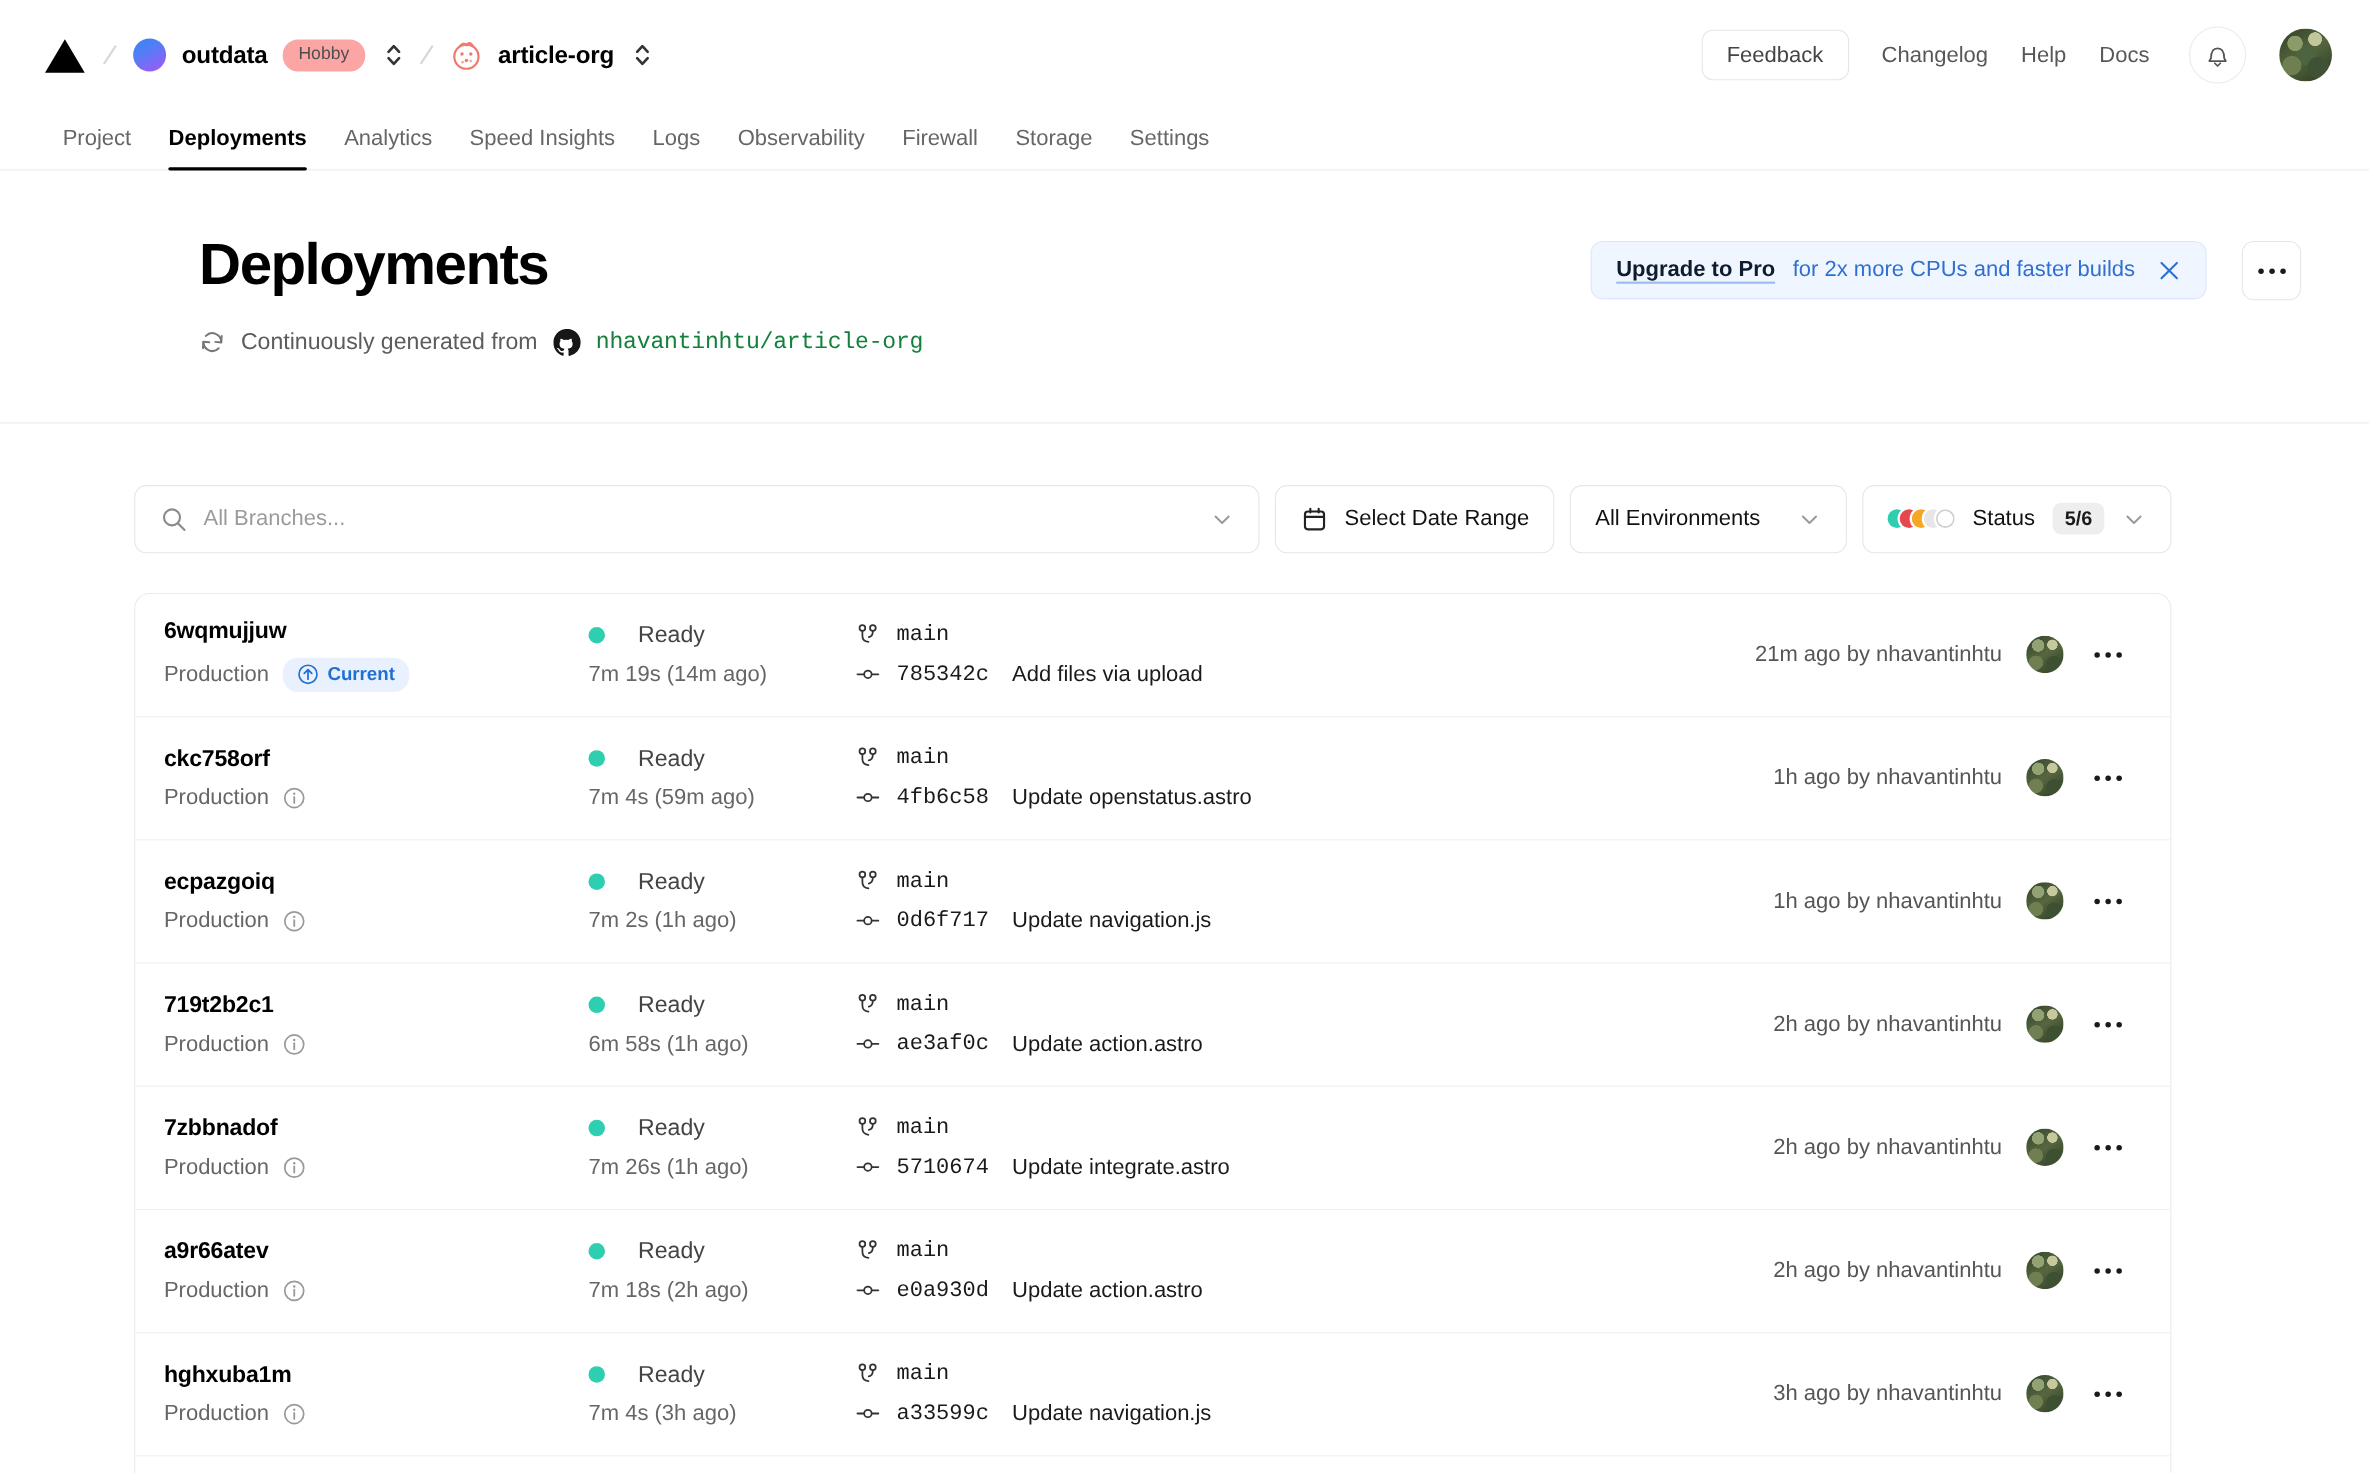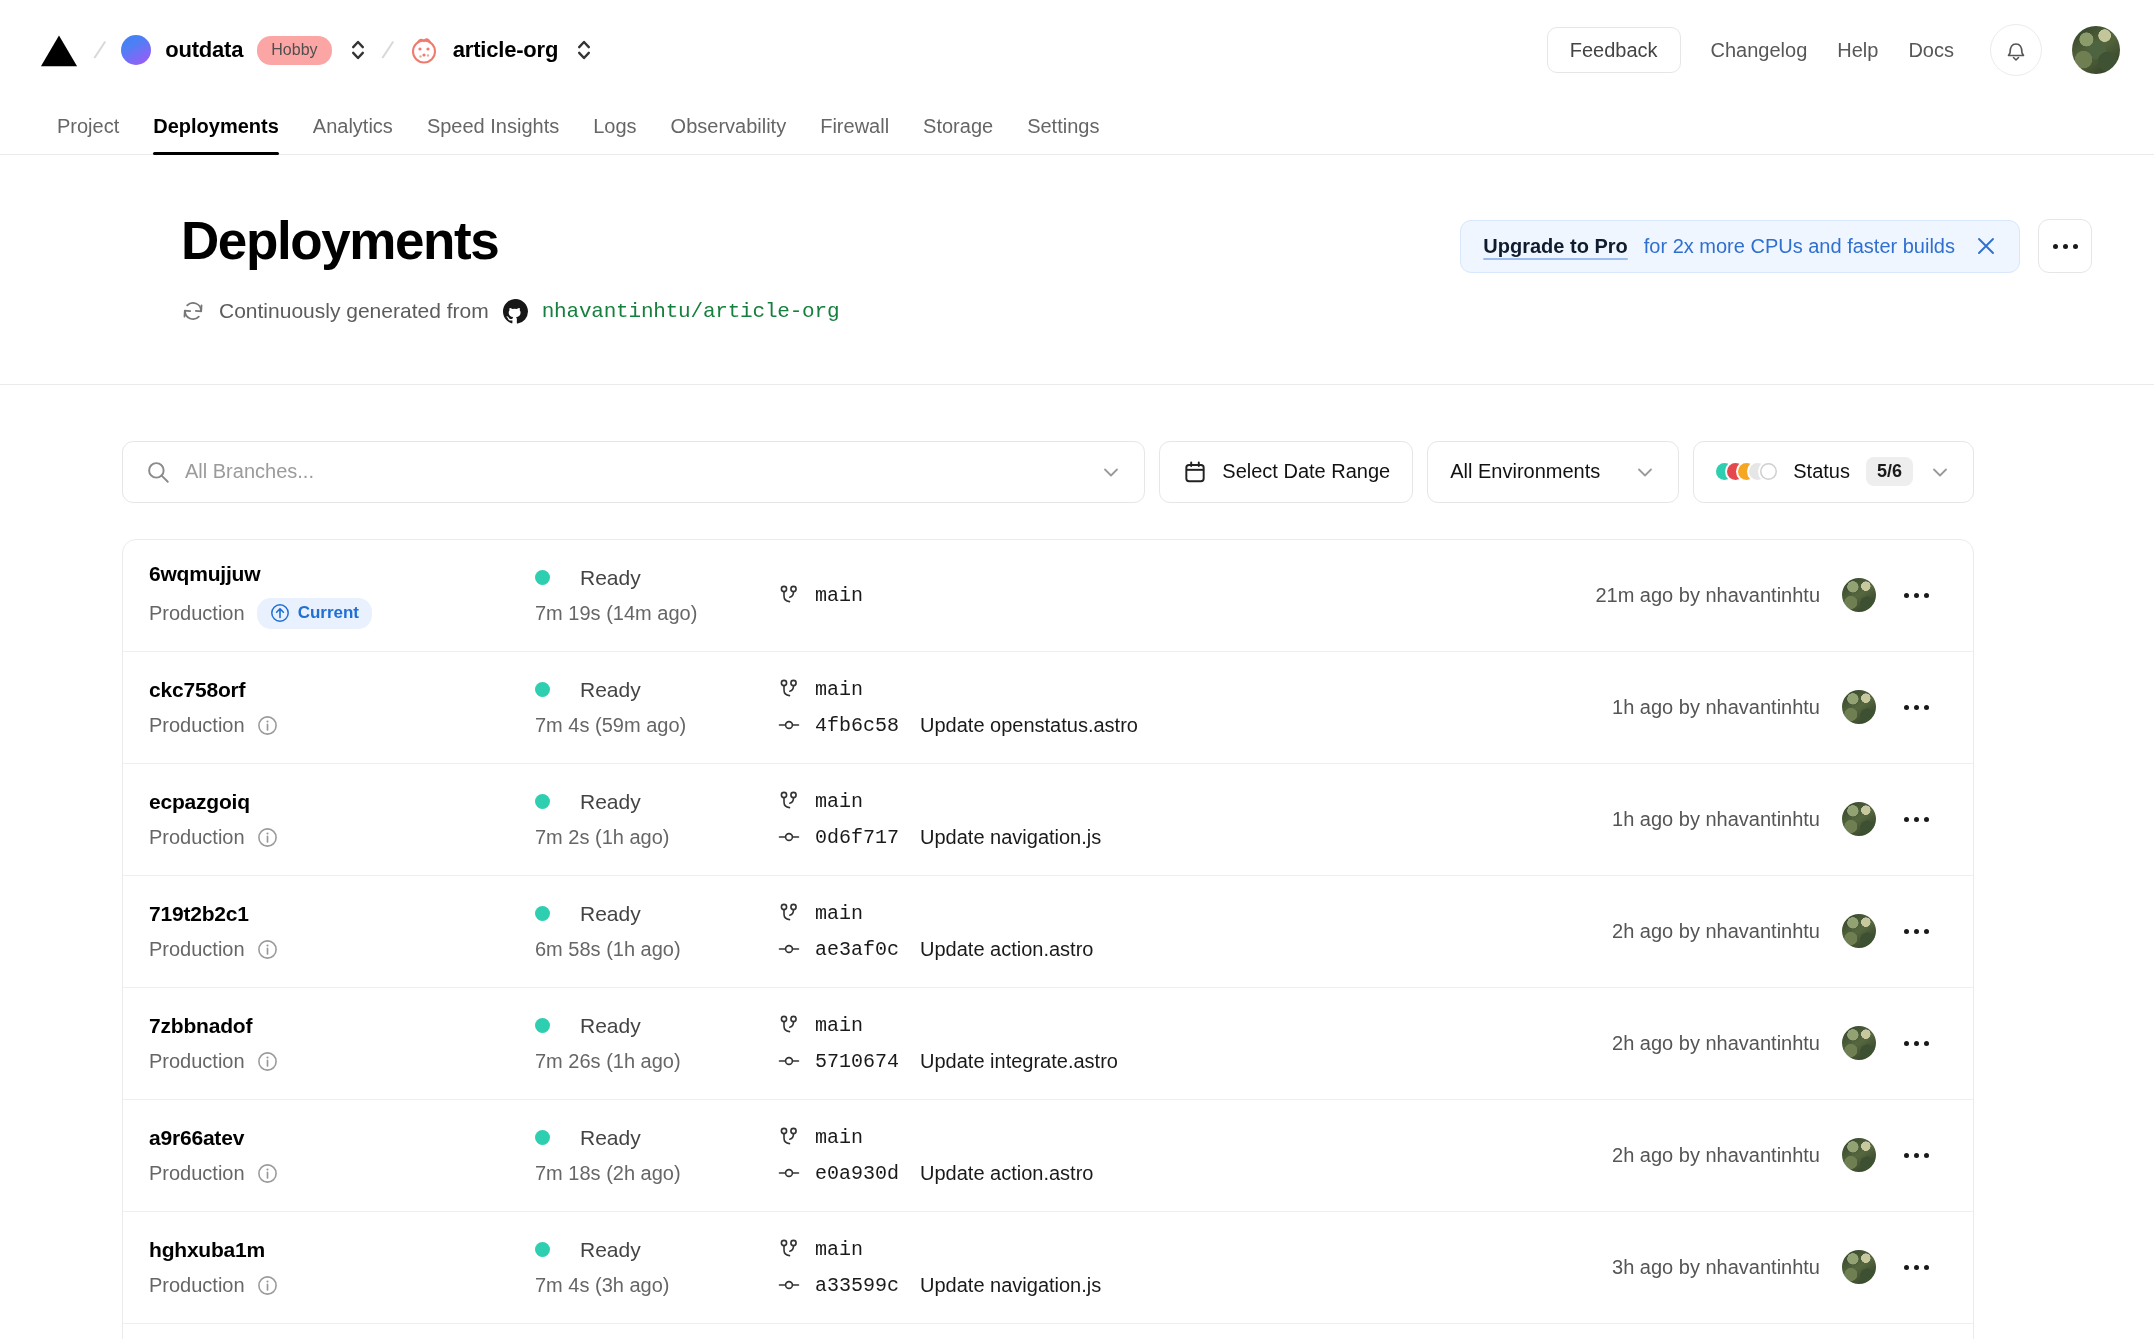--- a/index.html
+++ b/index.html
@@ -89,21 +89,21 @@
   .page-title {
     font-size: 53px; font-weight: 600; color: #000;
     letter-spacing: -1.4px; line-height: 1.05;
   }
   .hero-sub {
     margin-top: 30px; display: flex; align-items: center; gap: 14px;
     font-size: 21px; color: #5c5c5c;
   }
   .repo-path { font-size: 21px; color: #15803d; letter-spacing: -0.2px; }
 
-  .hero-right { margin-left: auto; display: flex; align-items: center; gap: 18px; padding-top: 6px; }
+  .hero-right { margin-left: auto; display: flex; align-items: flex-start; gap: 32px; padding-top: 6px; }
   .upgrade-banner {
     display: flex; align-items: center; gap: 16px;
     background: #eff6ff; border: 1px solid #d8e7fb;
     border-radius: 11px; padding: 14px 22px; cursor: pointer;
   }
   .upgrade-strong {
     font-size: 20px; color: #0f1c2e; font-weight: 600;
     text-decoration: underline; text-decoration-color: #9dbdf0;
     text-underline-offset: 5px;
   }
@@ -366,20 +366,28 @@
     <div class="col-git">
       <div class="git-line">
         <svg width="24" height="24" viewBox="0 0 24 24">
   <circle cx="7" cy="6" r="2.6" fill="none" stroke="#333" stroke-width="1.6"></circle>
   <circle cx="16.5" cy="6" r="2.6" fill="none" stroke="#333" stroke-width="1.6"></circle>
   <path d="M7 8.8 L7 13 Q7 18 12.5 18.6" fill="none" stroke="#333" stroke-width="1.6" stroke-linecap="round"></path>
   <path d="M16.5 8.8 Q16.5 13.5 12.8 14.2" fill="none" stroke="#333" stroke-width="1.6" stroke-linecap="round"></path>
 </svg>
             <span class="mono branch-name">main</span>
       </div>
+      <div class="git-line">
+        <svg width="24" height="24" viewBox="0 0 24 24">
+  <circle cx="12" cy="12" r="3.4" fill="none" stroke="#333" stroke-width="1.6"></circle>
+  <path d="M2.5 12 L8.2 12 M15.8 12 L21.5 12" stroke="#333" stroke-width="1.6" stroke-linecap="round"></path>
+</svg>
+            <span class="mono commit-hash">785342c</span>
+        <span class="commit-msg">Add files via upload</span>
+      </div>
     </div>
     <div class="col-meta">
       <span class="meta-time">21m ago by nhavantinhtu</span>
       <span class="row-avatar"></span>
       <div class="row-dots">
             <i></i>
             <i></i>
             <i></i>
           </div>
     </div>

